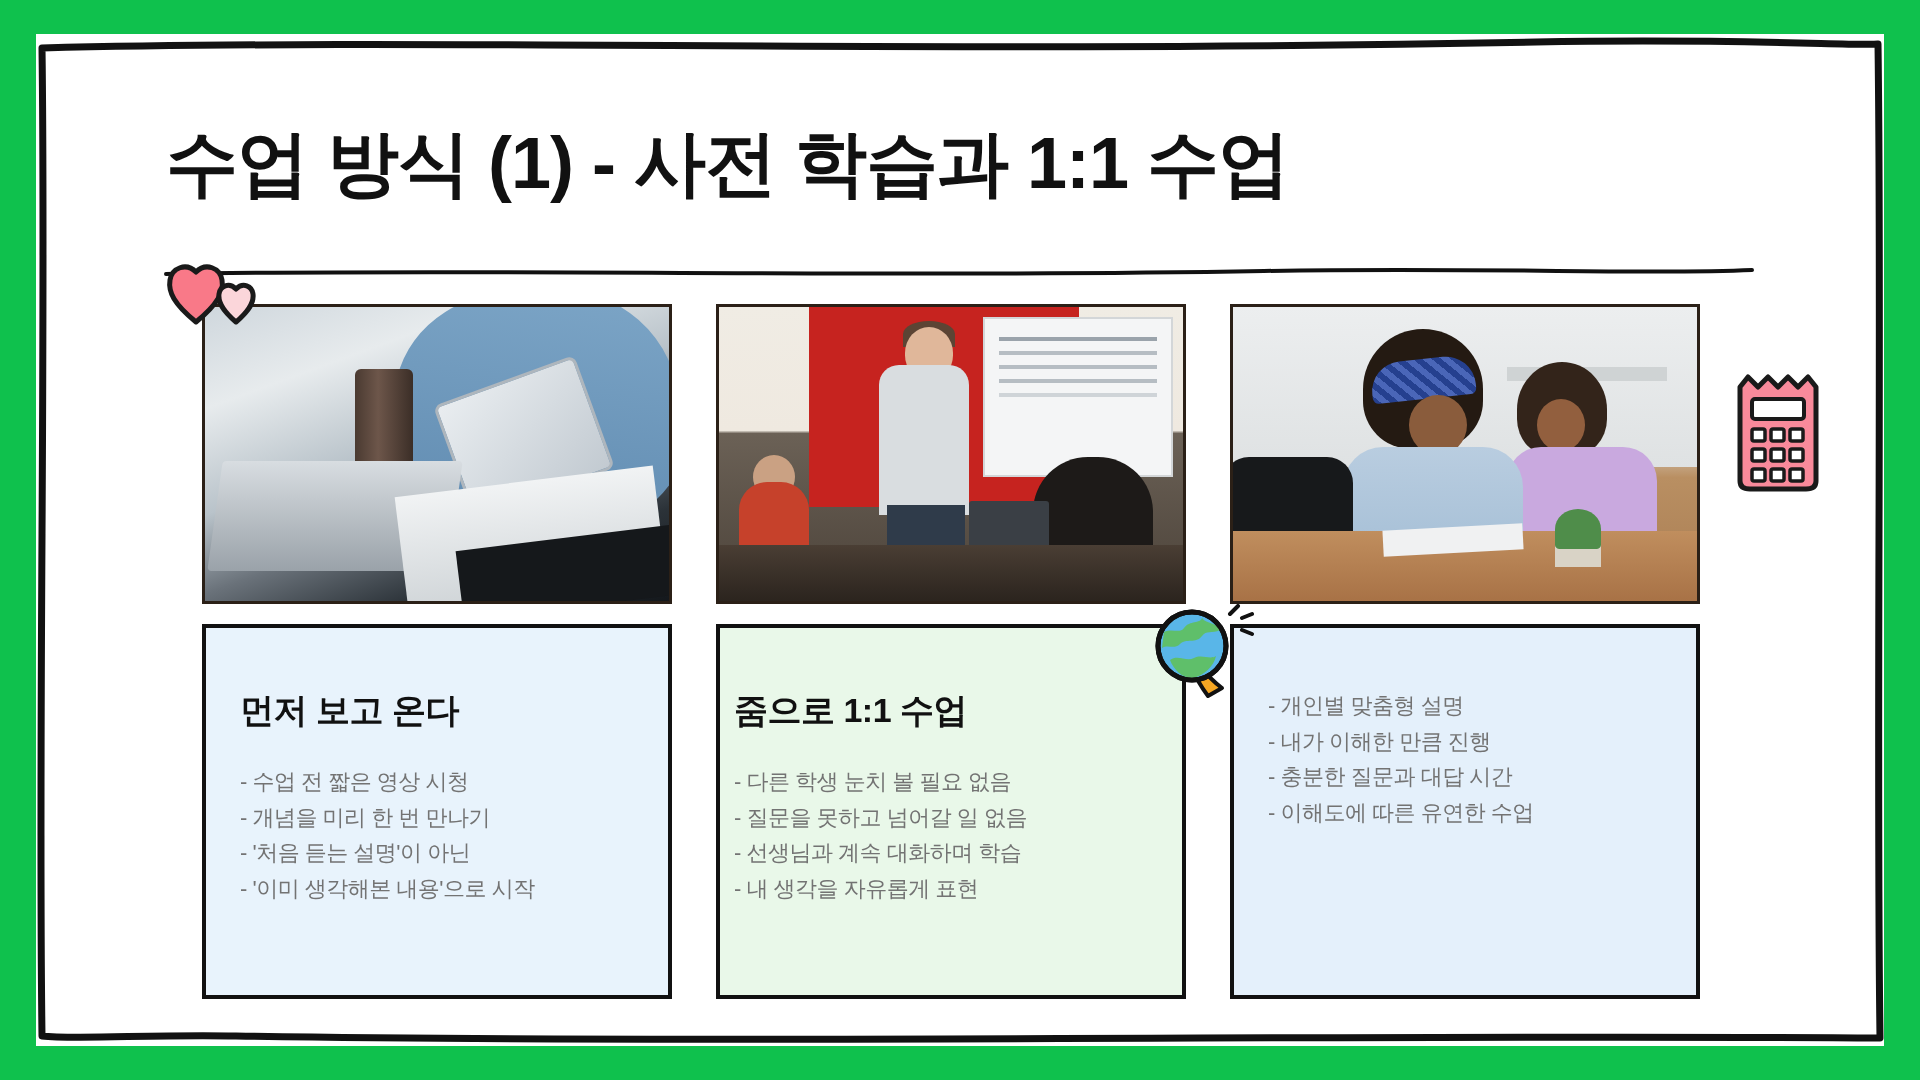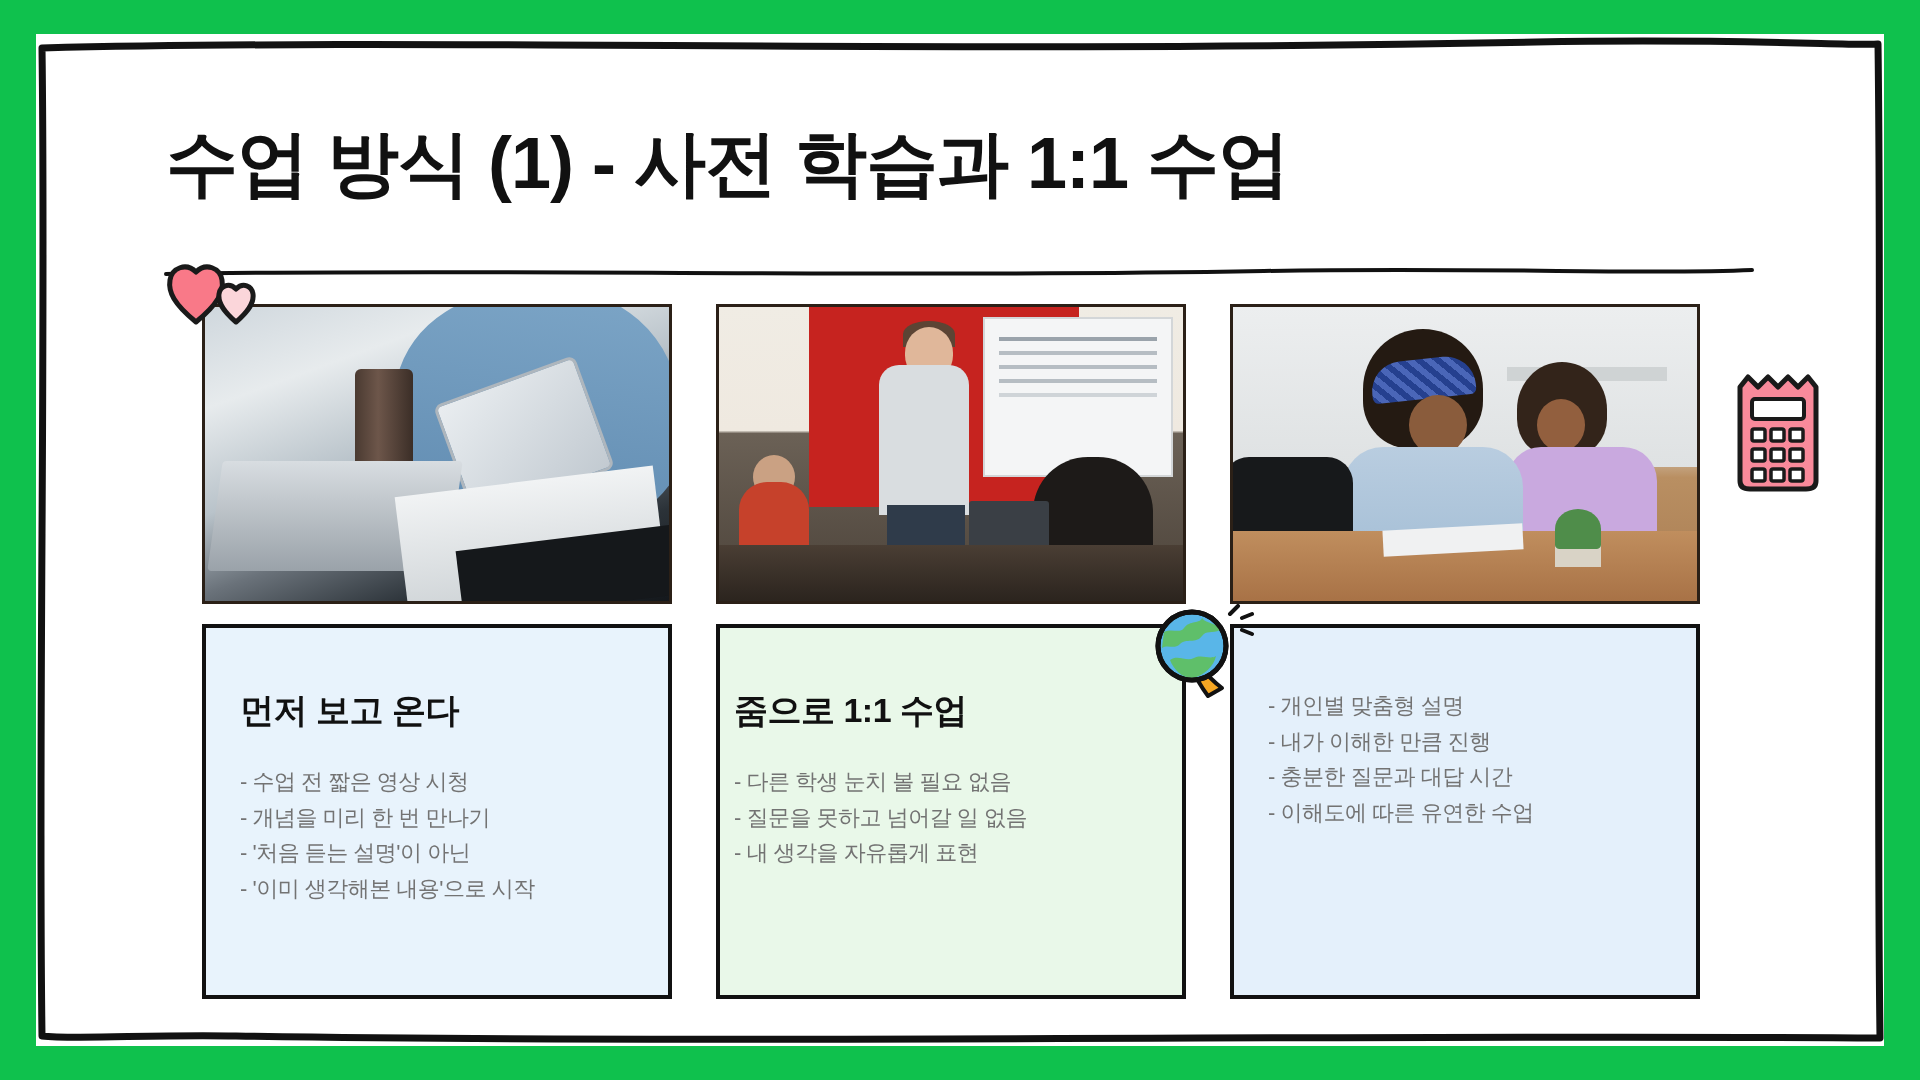--- a/index.html
+++ b/index.html
@@ -292,20 +292,21 @@
         <div class="laptop2"></div>
         <div class="desk"></div>
       </div>
     </div>
   </div>
   <div class="card" id="card-2">
     <div class="card-title">줌으로 1:1 수업</div>
     <ul class="card-list">
       <li>- 다른 학생 눈치 볼 필요 없음</li>
       <li>- 질문을 못하고 넘어갈 일 없음</li>
+      <li>- 선생님과 계속 대화하며 학습</li>
       <li>- 내 생각을 자유롭게 표현</li>
     </ul>
   </div>
 
   <div class="col" id="col-3">
     <div class="photo">
       <div class="img ph-study">
         <div class="wall"></div>
         <div class="shelf"></div>
         <div class="girl2-hair"></div>

